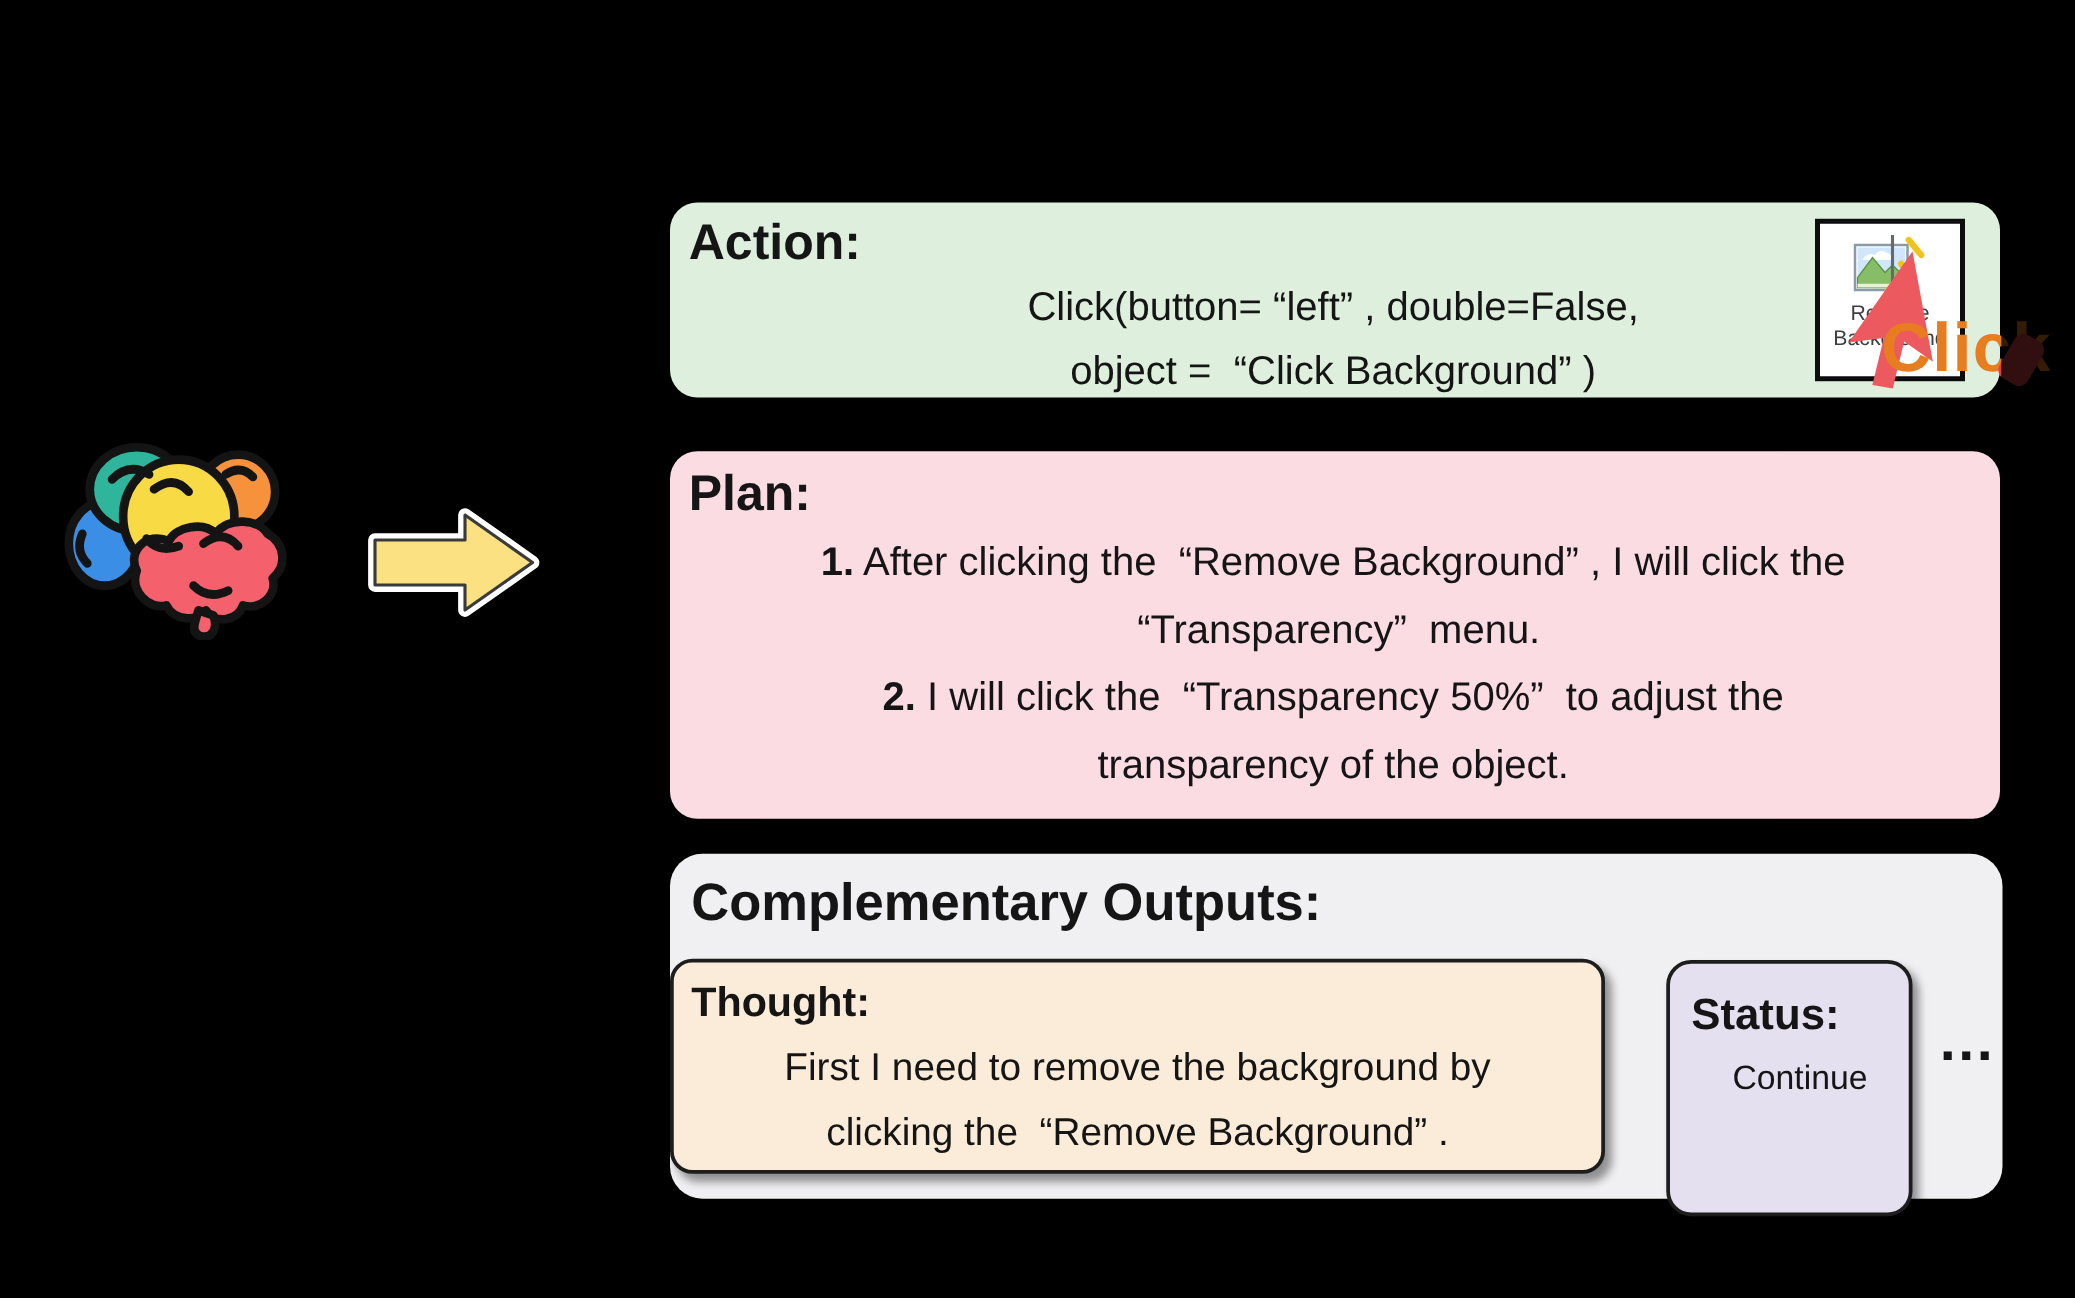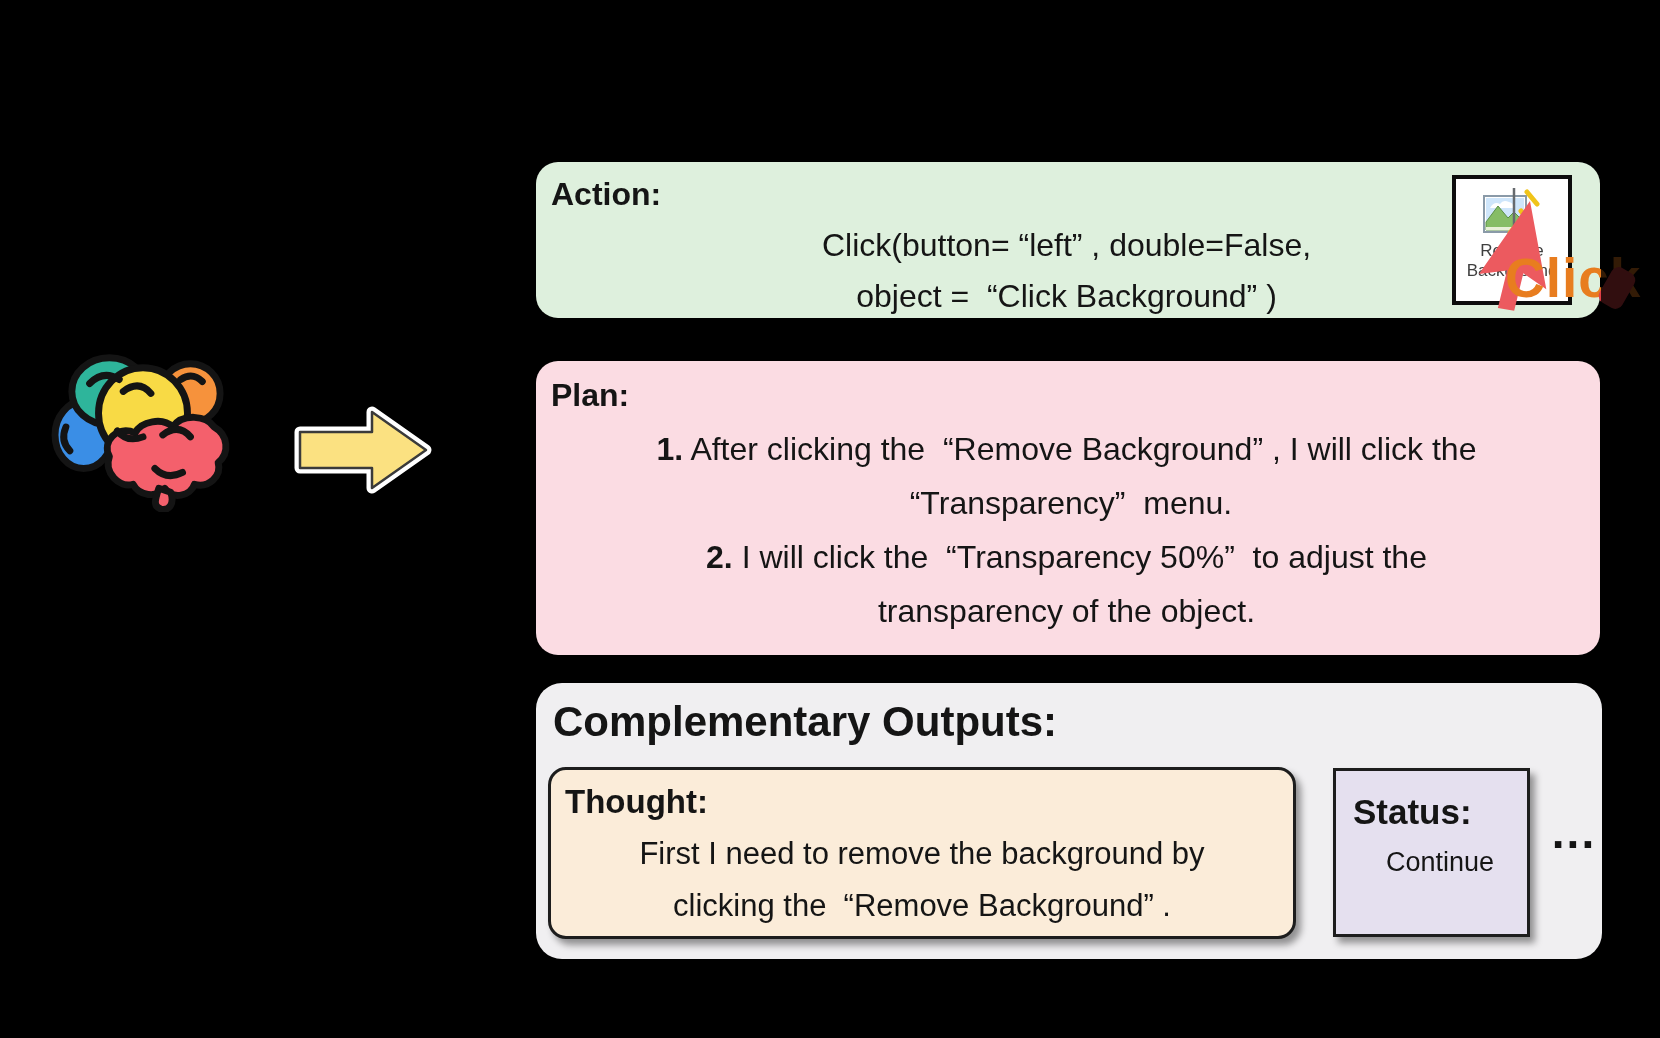--- a/index.html
+++ b/index.html
@@ -6,31 +6,31 @@
   body{
     position:relative;width:1660px;height:1038px;overflow:hidden;
     font-family:"Liberation Sans",sans-serif;color:#151515;
   }
   
   .panel{position:absolute;border-radius:22px;}
   .panel-action{left:536px;top:162px;width:1064px;height:156px;background:#def0dd;padding:0;}
   .panel-plan{left:536px;top:361px;width:1064px;height:294px;background:#fbdce3;}
   .panel-outputs{left:536px;top:683px;width:1066px;height:276px;background:#f0eff1;border-radius:26px;}
   .pad{padding:7px 18px 0 15px;}
-  .h3{font-weight:bold;font-size:32px;line-height:51px;}
+  .h3{font-weight:bold;font-size:40px;line-height:51px;}
   .bodyline{font-size:32px;line-height:51px;white-space:pre-wrap;text-align:center;}
   .panel-plan .bodyline{line-height:54px;}
   .panel-plan .h3{line-height:54px;}
   .outputs-title{font-weight:bold;font-size:42px;line-height:46px;margin:16px 0 0 17px;}
   
   .subcard{position:absolute;border:3px solid #1d1d1d;box-shadow:5px 6px 7px rgba(0,0,0,.40);}
-  .card-thought{left:12px;top:84px;width:748px;height:172px;background:#fbecd9;border-radius:18px;padding:6px 14px;box-sizing:border-box;}
+  .card-thought{left:0;top:84px;width:748px;height:172px;background:#fbecd9;border-radius:18px;padding:6px 14px;box-sizing:border-box;}
   .card-thought .h3{font-size:33px;line-height:52px;}
   .card-thought .bodyline{font-size:31px;line-height:52px;}
-  .card-status{left:797px;top:85px;width:197px;height:169px;background:#e5e0ef;border-radius:0;padding:16px 0 0 17px;box-sizing:border-box;}
+  .card-status{left:797px;top:85px;width:197px;height:205px;background:#e5e0ef;border-radius:20px;padding:16px 0 0 17px;box-sizing:border-box;}
   .card-status .h3{font-size:35px;line-height:50px;}
   .card-status .bodyline{font-size:27px;line-height:50px;}
   .dots{position:absolute;left:1008px;top:122px;width:60px;text-align:center;
         font-size:46px;font-weight:bold;color:#141414;letter-spacing:2px;}
   
   .chip{position:absolute;left:1452px;top:175px;width:120px;height:130px;background:#fff;
         border:4px solid #0d0d0d;box-sizing:border-box;z-index:4;}
   .chip svg{display:block;margin:8px auto 0 auto;}
   .chip-label{font-size:17px;line-height:20px;color:#3f3f3f;text-align:center;}
   .cursor{position:absolute;left:1478px;top:198px;z-index:5;}

